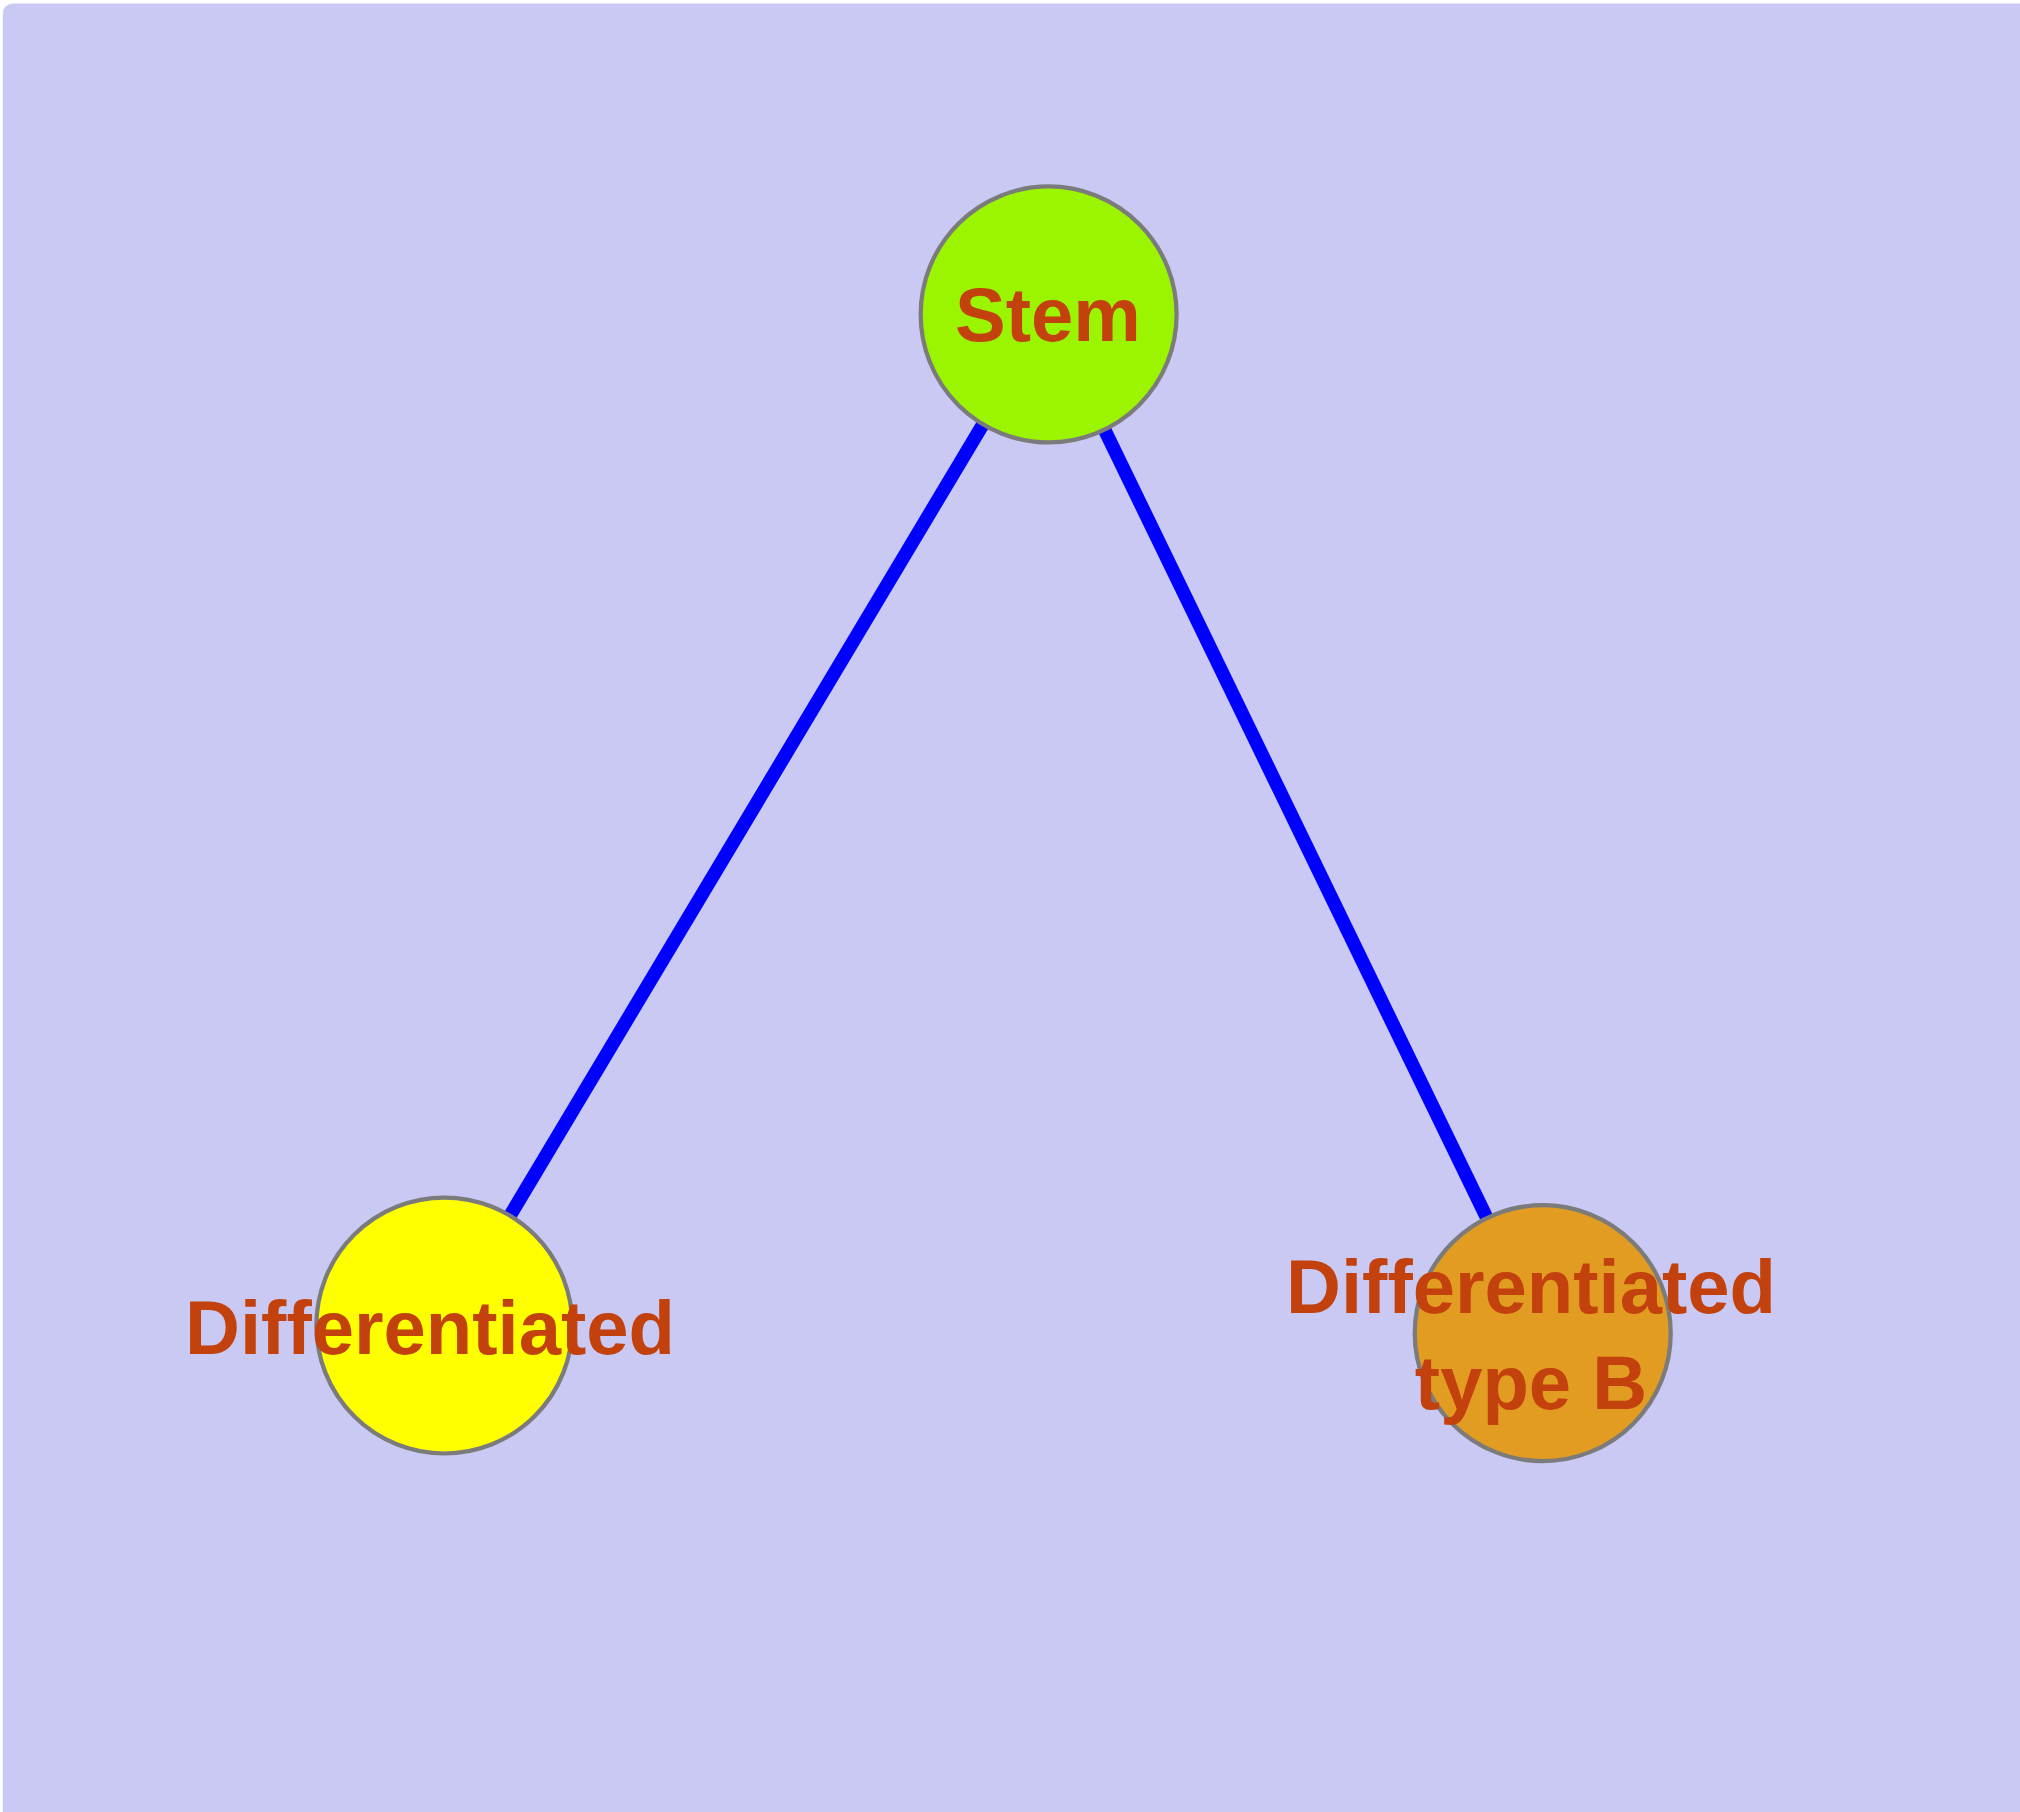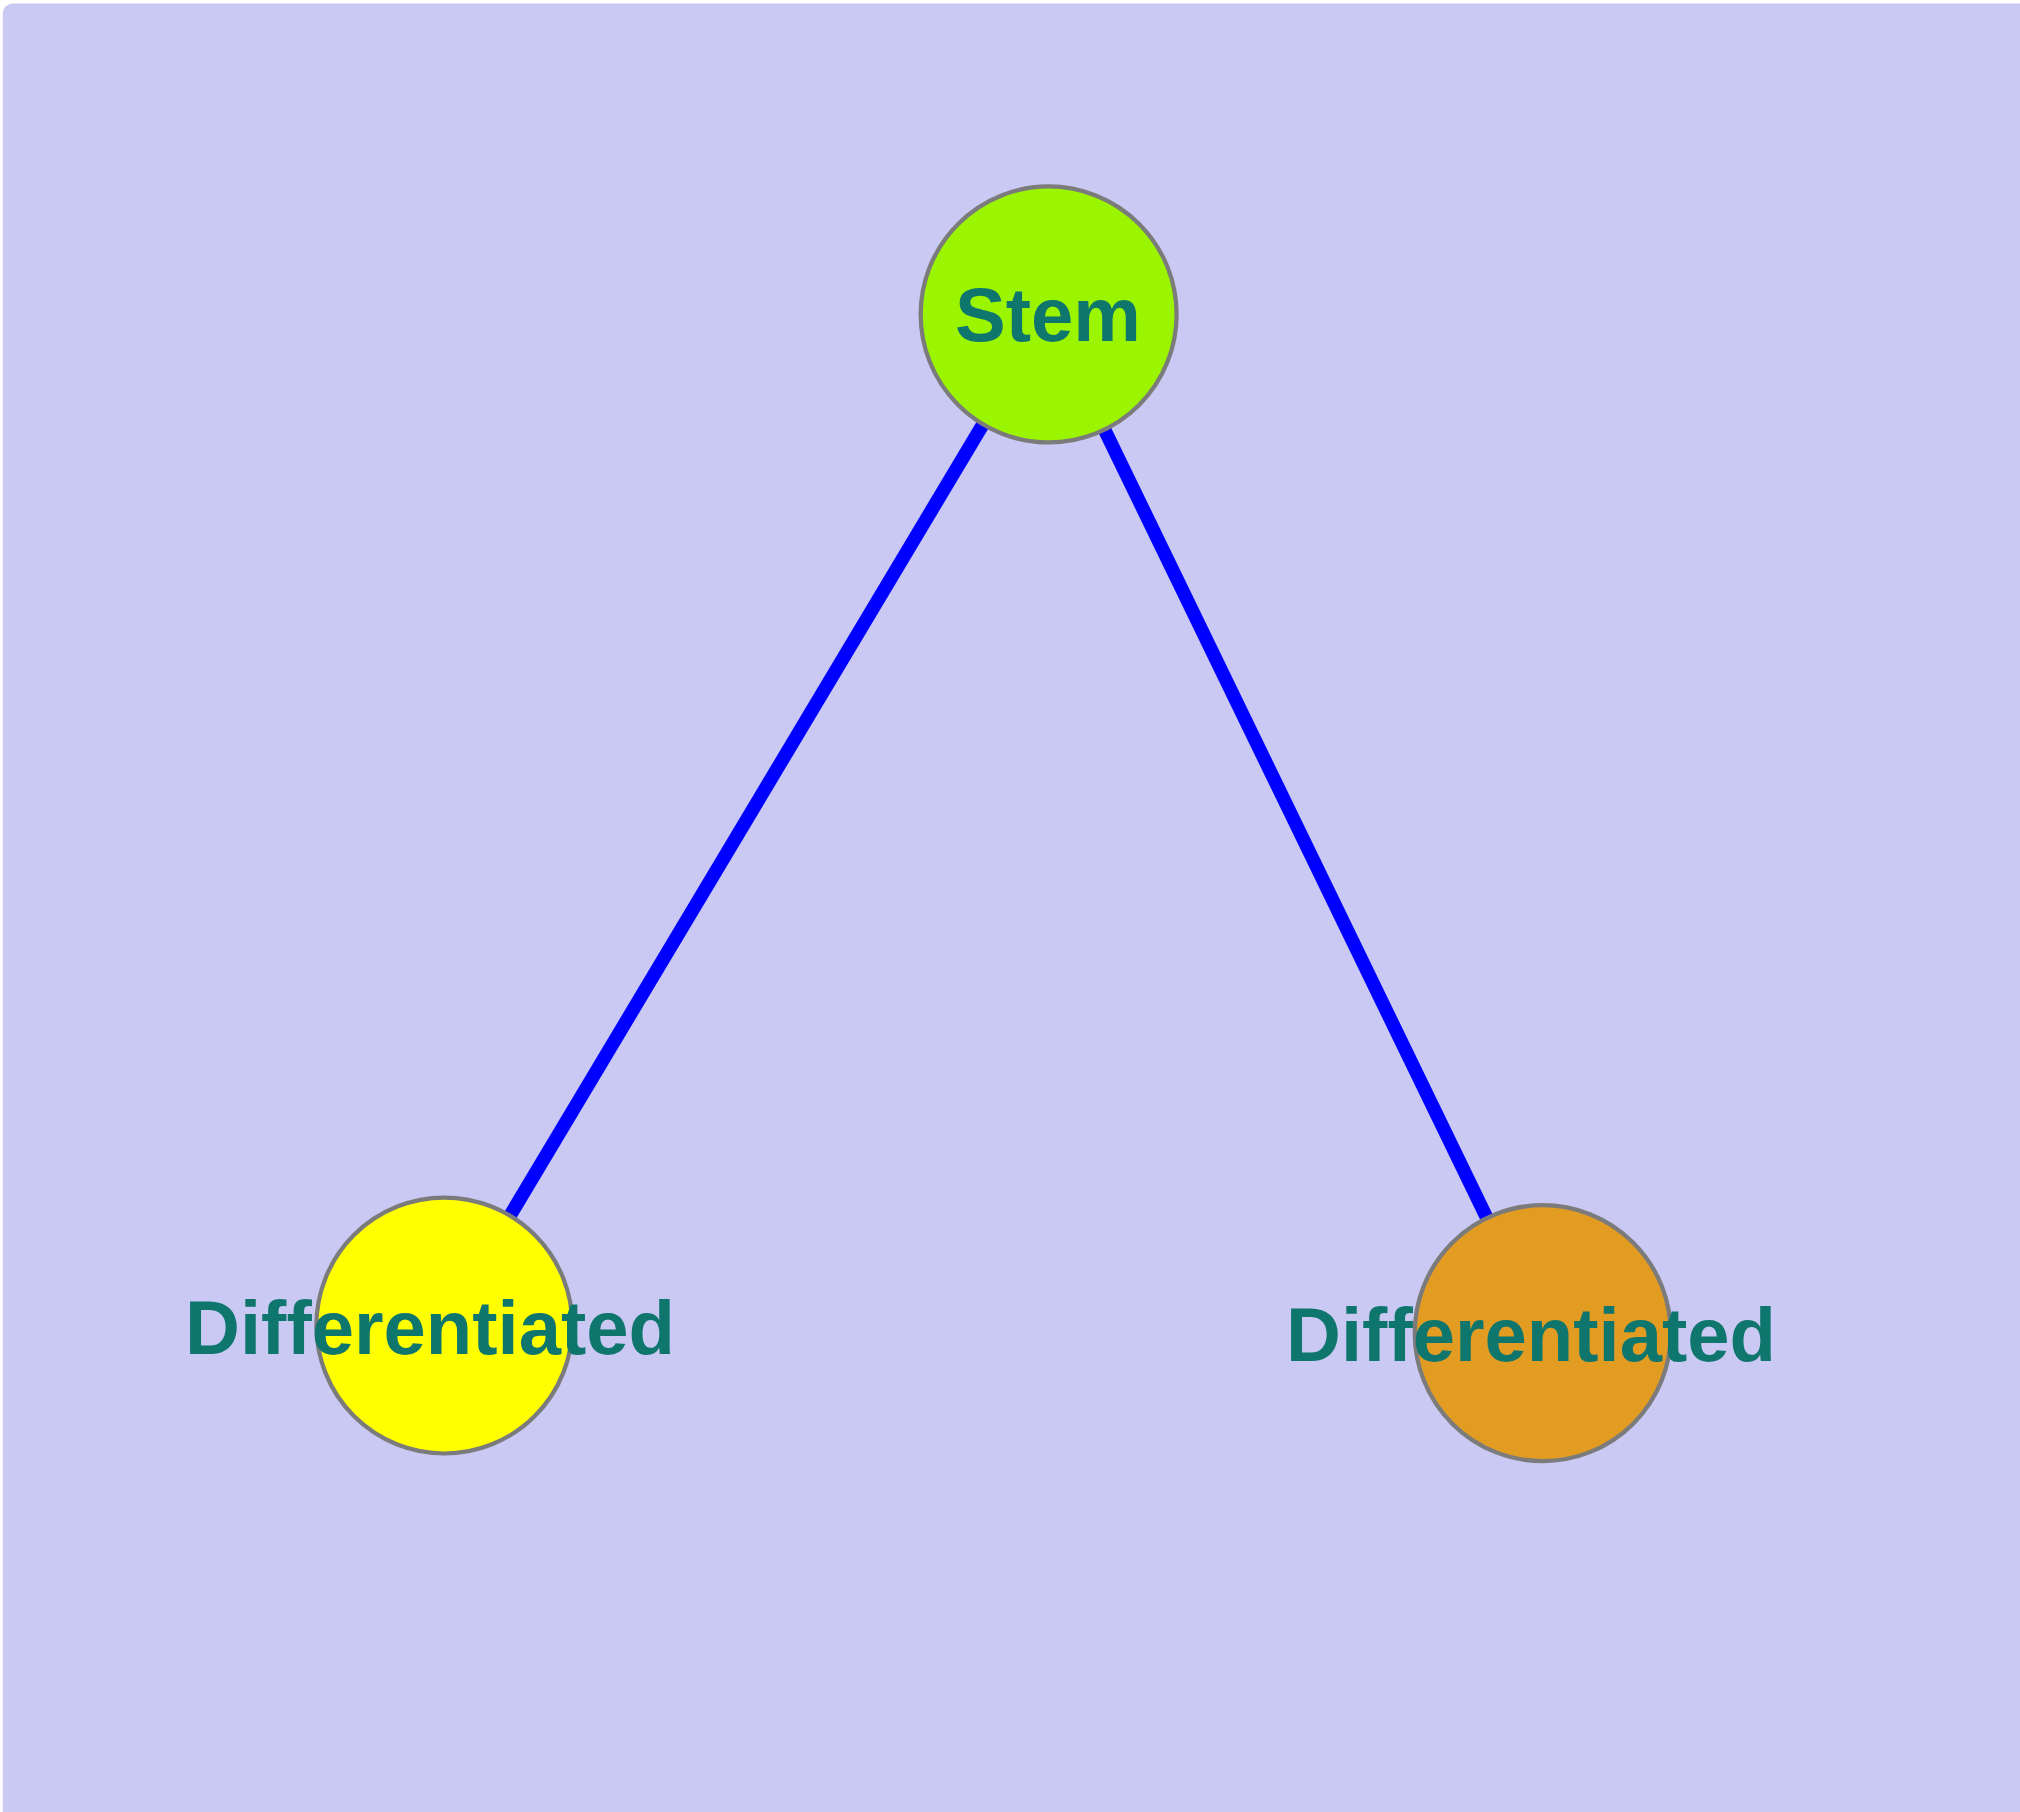--- a/index.html
+++ b/index.html
@@ -21,21 +21,21 @@
     top: 0;
     display: block;
   }
   .node-label {
     position: absolute;
     transform: translate(-50%, -50%);
     text-align: center;
     font-weight: bold;
     font-size: 76px;
     line-height: 96px;
-    color: #0f766e;
+    color: #c2410c;
     white-space: nowrap;
   }
   .node-label span {
     display: block;
   }
 </style>
 </head>
 <body>
 
 <div class="canvas">
@@ -58,16 +58,17 @@
   <div class="node-label" style="left:1048px; top:315px;">
     <span>Stem</span>
   </div>
 
   <div class="node-label" style="left:430px; top:1328px;">
     <span>Differentiated</span>
   </div>
 
   <div class="node-label" style="left:1531px; top:1335px;">
     <span>Differentiated</span>
+    <span>type B</span>
   </div>
 
 </div>
 
 
 </body></html>

